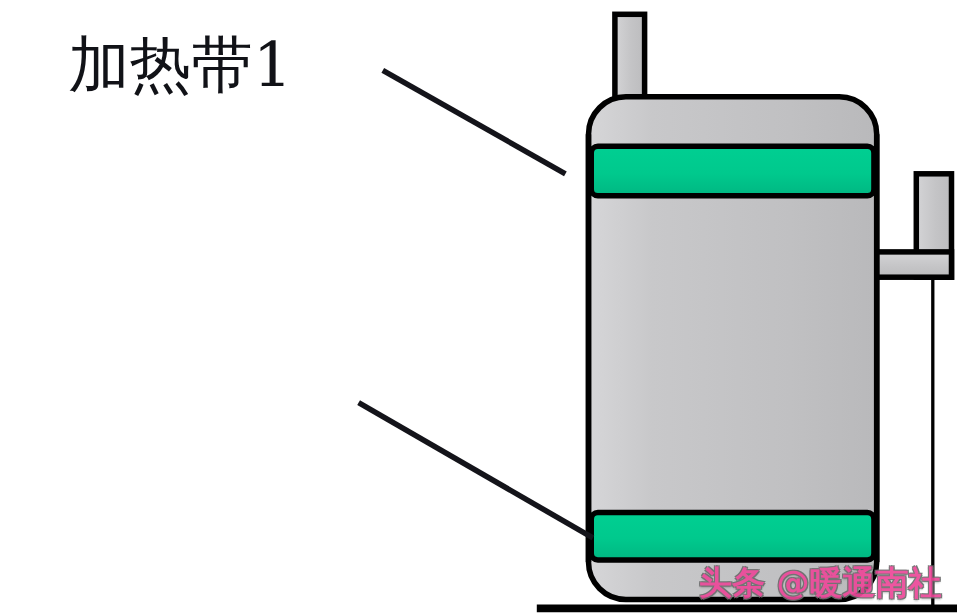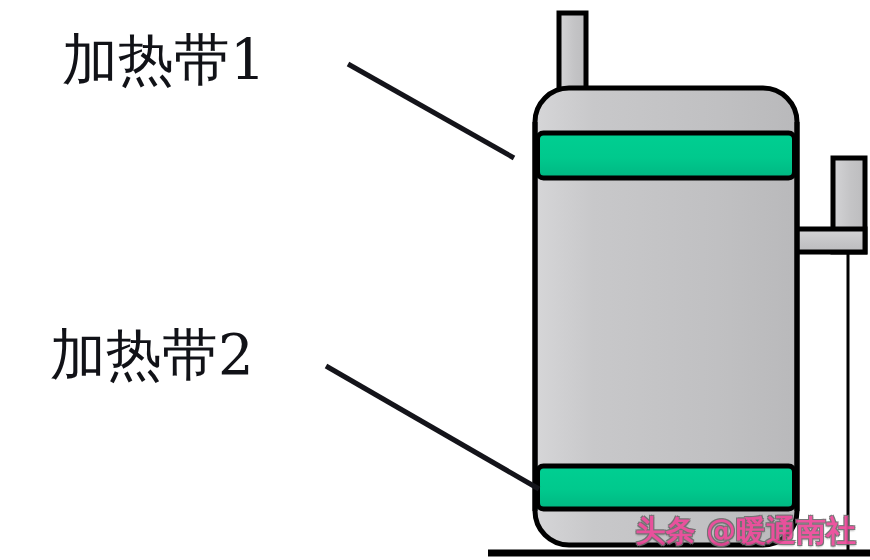--- a/index.html
+++ b/index.html
@@ -130,17 +130,16 @@
     </g>
 
     <line x1="488" y1="553" x2="870" y2="553" stroke="#000000" stroke-width="7"></line>
 
     <line x1="348" y1="64" x2="514" y2="158" stroke="#14141a" stroke-width="5" stroke-linecap="butt"></line>
     <line x1="326" y1="366" x2="539" y2="489" stroke="#14141a" stroke-width="5" stroke-linecap="butt"></line>
   </svg>
 
   <div class="label" id="label-heating-band-1">加热带1</div>
 
-  <div class="label" id="label-heating-band-2">加热带2</div>
 
   <div id="watermark">头条 @暖通南社</div>
 
 </div>
 
 </body></html>

